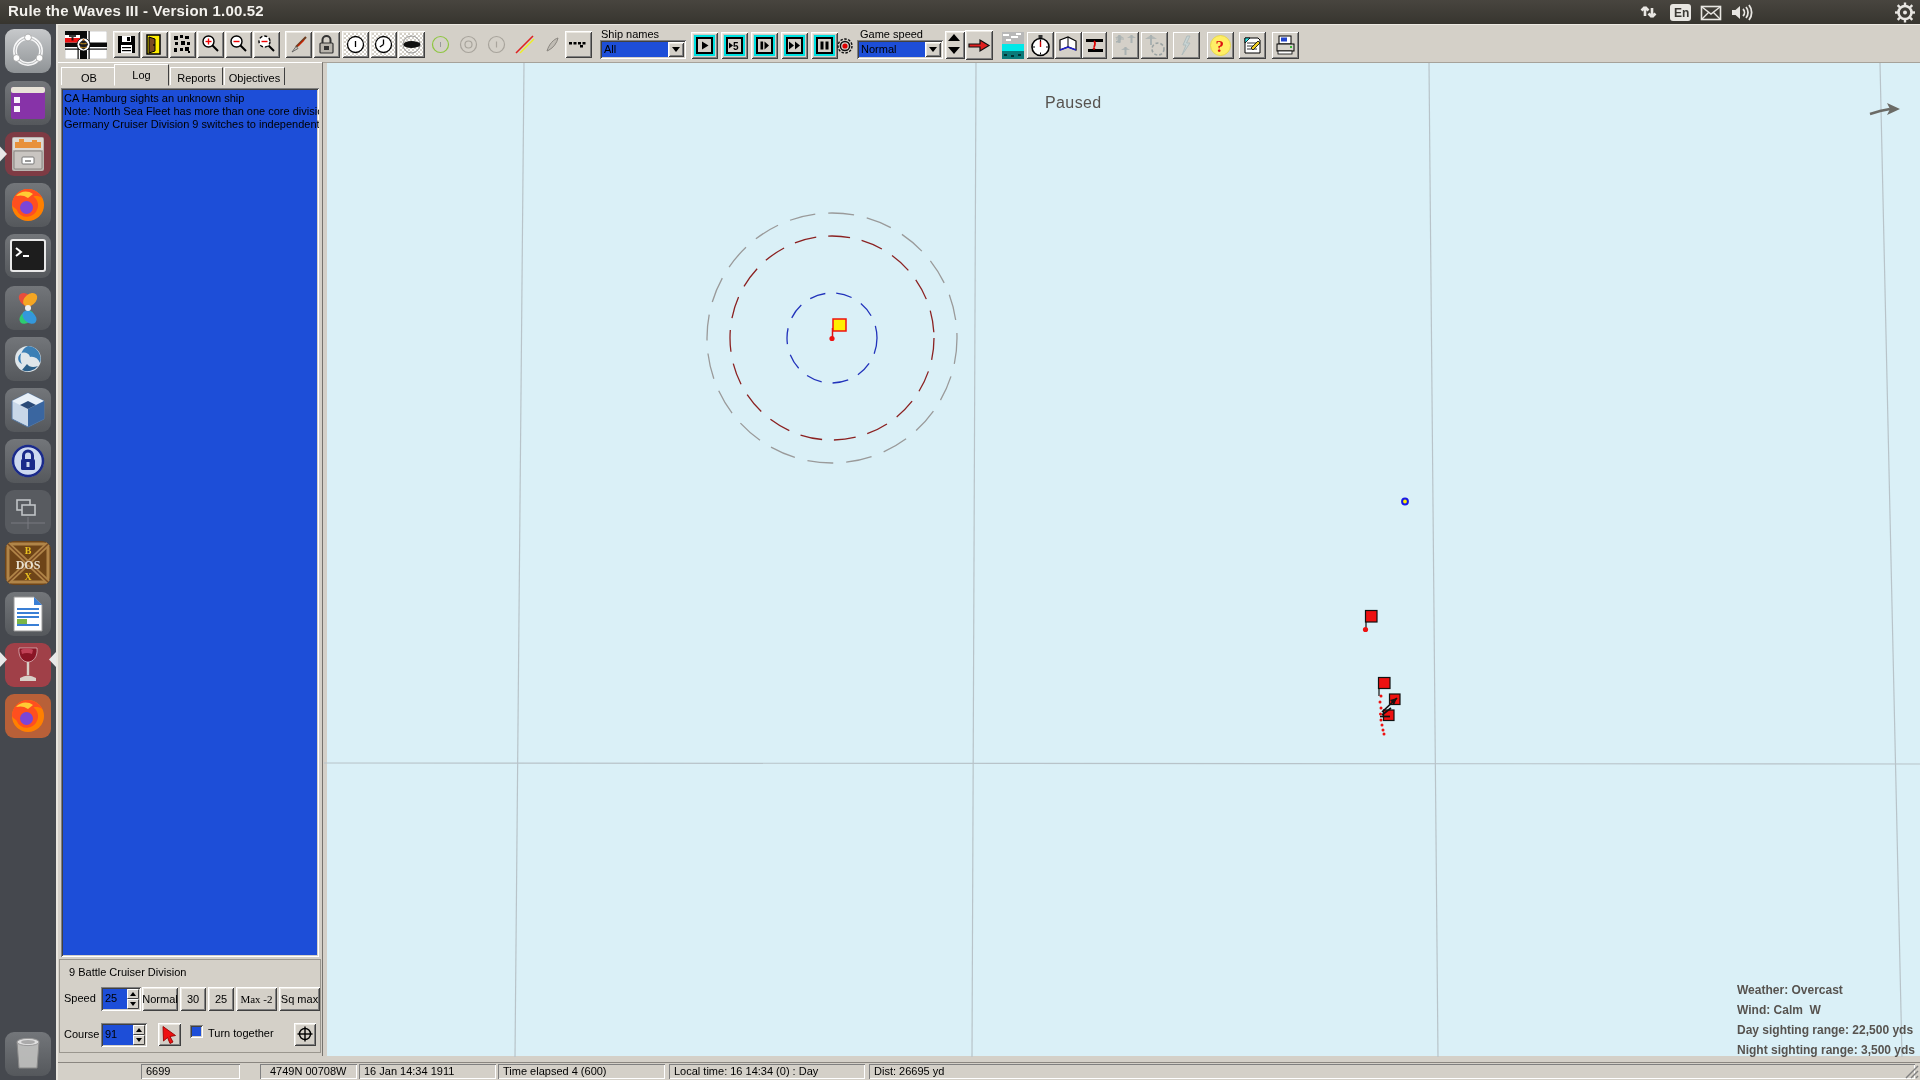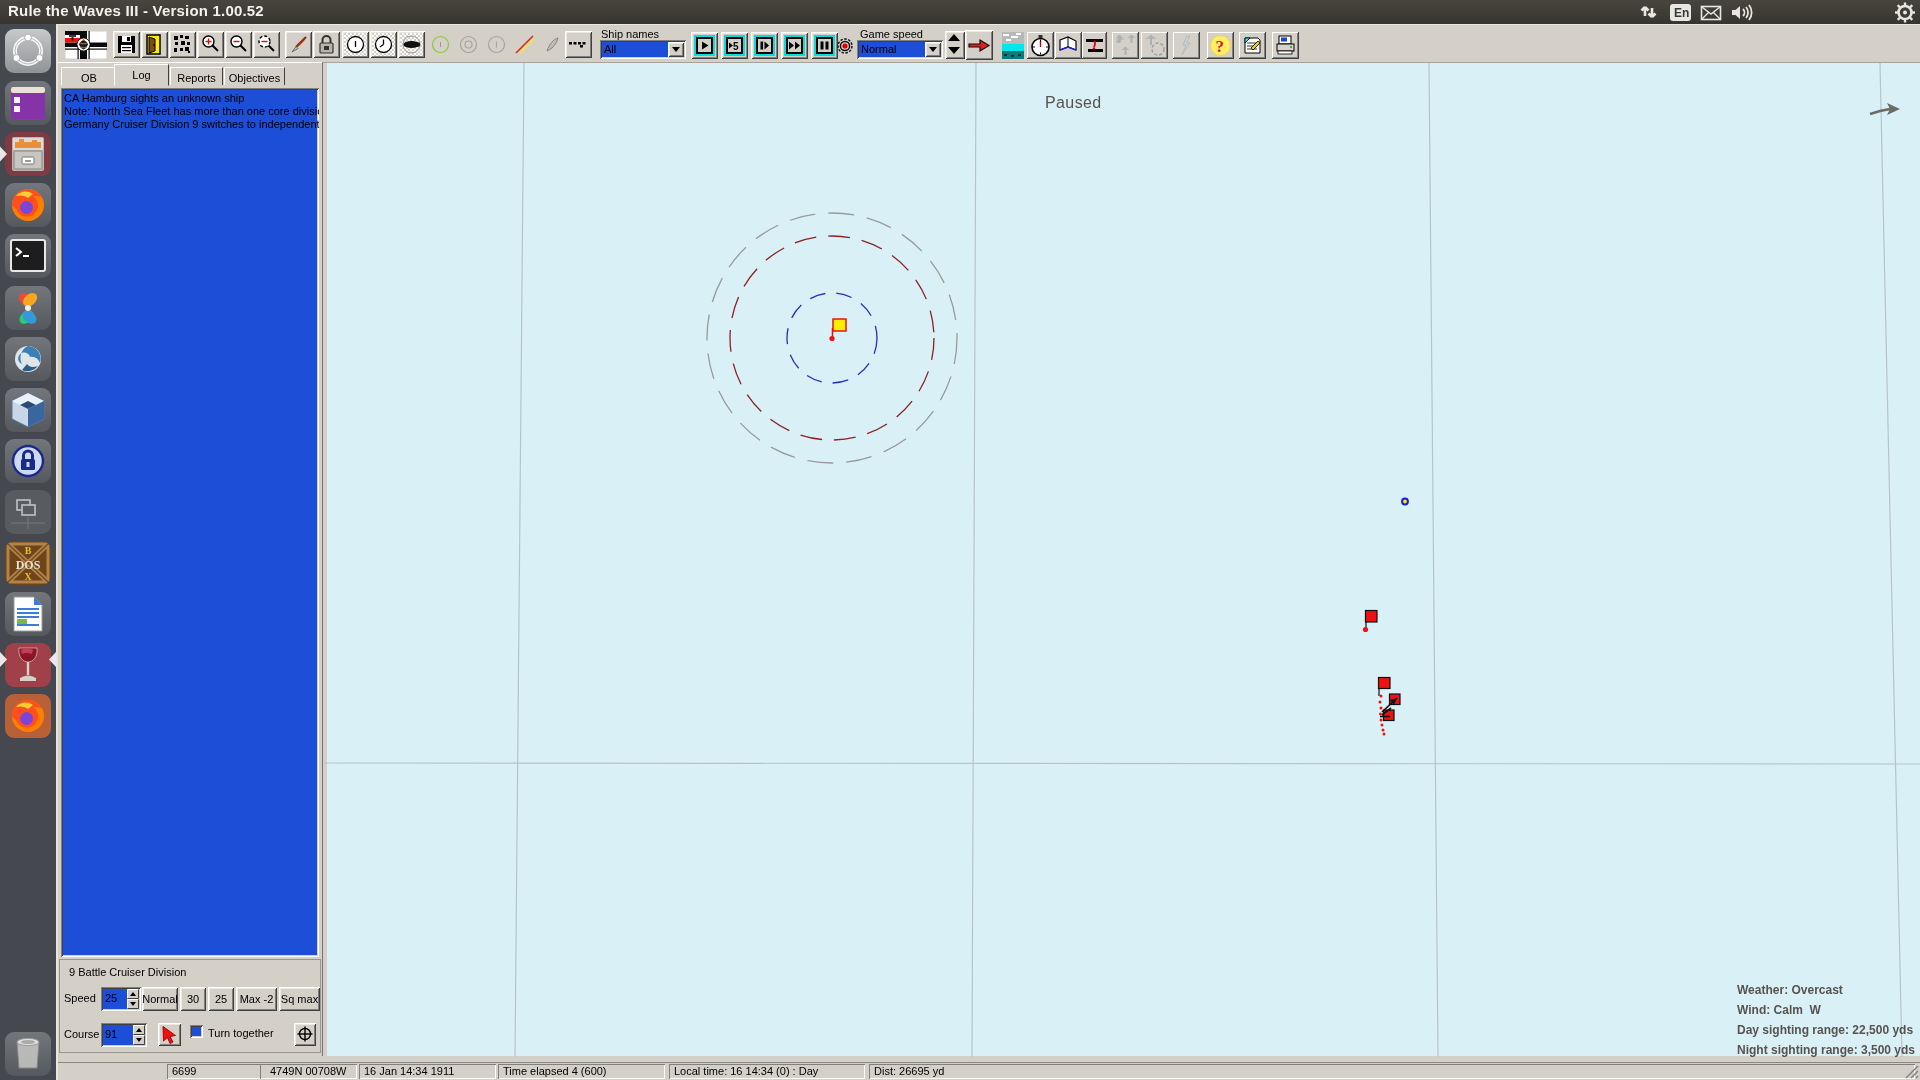--- a/index.html
+++ b/index.html
@@ -565,21 +565,21 @@
             <path d="M11.5,0.5 V9.5 H0.5" stroke="#404040" fill="none"></path>
             <path d="M0.5,10.5 H11.5 M0.5,10.5 V19.5" stroke="#fff" fill="none"></path>
             <path d="M11.5,10.5 V19.5 H0.5" stroke="#404040" fill="none"></path>
             <path d="M6,3 L9,7 L3,7 Z" fill="#000"></path>
             <path d="M6,17 L3,13 L9,13 Z" fill="#000"></path>
           </svg>
         </div>
       <div class="btn s11 cbtn" style="left:82px;top:27px;width:36px;height:24px;">Normal</div>
       <div class="btn s11 cbtn" style="left:120px;top:27px;width:26px;height:24px;">30</div>
       <div class="btn s11 cbtn" style="left:148px;top:27px;width:26px;height:24px;">25</div>
-      <div class="btn s11 cbtn" style="left:176px;top:27px;width:41px;height:24px;">Max -2</div>
+      <div class="btn s11 cbtn" style="left:176px;top:27px;width:41px;height:24px;font-family:Liberation Serif, serif;">Max -2</div>
       <div class="btn s11 cbtn" style="left:219px;top:27px;width:41px;height:24px;">Sq max</div>
       <div class="abs s11" style="left:4px;top:68px;">Course</div>
       <div class="sunk" style="left:41px;top:63px;width:46px;height:24px;">
           <span style="position:absolute;left:4px;top:5px;font-size:11px;">91</span>
         <svg width="12" height="20" style="position:absolute;right:2px;top:2px;">
             <rect x="0" y="0" width="12" height="10" fill="#d4d0c8" stroke="none"></rect>
             <rect x="0" y="10" width="12" height="10" fill="#d4d0c8"></rect>
             <path d="M0.5,0.5 H11.5 M0.5,0.5 V9.5" stroke="#fff" fill="none"></path>
             <path d="M11.5,0.5 V9.5 H0.5" stroke="#404040" fill="none"></path>
             <path d="M0.5,10.5 H11.5 M0.5,10.5 V19.5" stroke="#fff" fill="none"></path>
@@ -645,21 +645,21 @@
       <circle cx="1059" cy="668" r="1.5" fill="#ee1111"></circle>
       <circle cx="1060" cy="672" r="1.5" fill="#ee1111"></circle>
 
       <path d="M1546,52 L1556,49 L1566,47" fill="none" stroke="#6b6b66" stroke-width="2.6"></path>
       <path d="M1563,41 L1576,47 L1563,53 L1566,47 Z" fill="#6b6b66"></path>
     </svg>
     <div class="gtext" style="left:722px;top:31px;font-size:16px;letter-spacing:0.4px;">Paused</div>
     <div class="gtext" style="left:1414px;top:917px;font-size:12px;font-weight:bold;line-height:20px;">Weather: Overcast<br>Wind: Calm&nbsp;&nbsp;W<br>Day sighting range: 22,500 yds<br>Night sighting range: 3,500 yds</div>
   </div>
   <div class="abs" id="statusbar">
-    <div class="spanel" style="left:111px;width:99px;">6699</div>
+    <div class="spanel" style="left:85px;width:99px;">6699</div>
     <div class="spanel" style="left:204px;width:97px;padding-left:10px;">4749N 00708W</div>
     <div class="spanel" style="left:303px;width:137px;">16 Jan 14:34 1911</div>
     <div class="spanel" style="left:442px;width:167px;">Time elapsed 4 (600)</div>
     <div class="spanel" style="left:613px;width:196px;">Local time: 16 14:34 (0) : Day</div>
     <div class="spanel" style="left:813px;width:1046px;">Dist: 26695 yd</div>
     <svg width="16" height="16" style="position:absolute;right:1px;bottom:1px;">
       <line x1="15" y1="3" x2="3" y2="15" stroke="#808080" stroke-width="1.5"></line>
       <line x1="15" y1="8" x2="8" y2="15" stroke="#808080" stroke-width="1.5"></line>
       <line x1="15" y1="13" x2="13" y2="15" stroke="#808080" stroke-width="1.5"></line>
     </svg>

